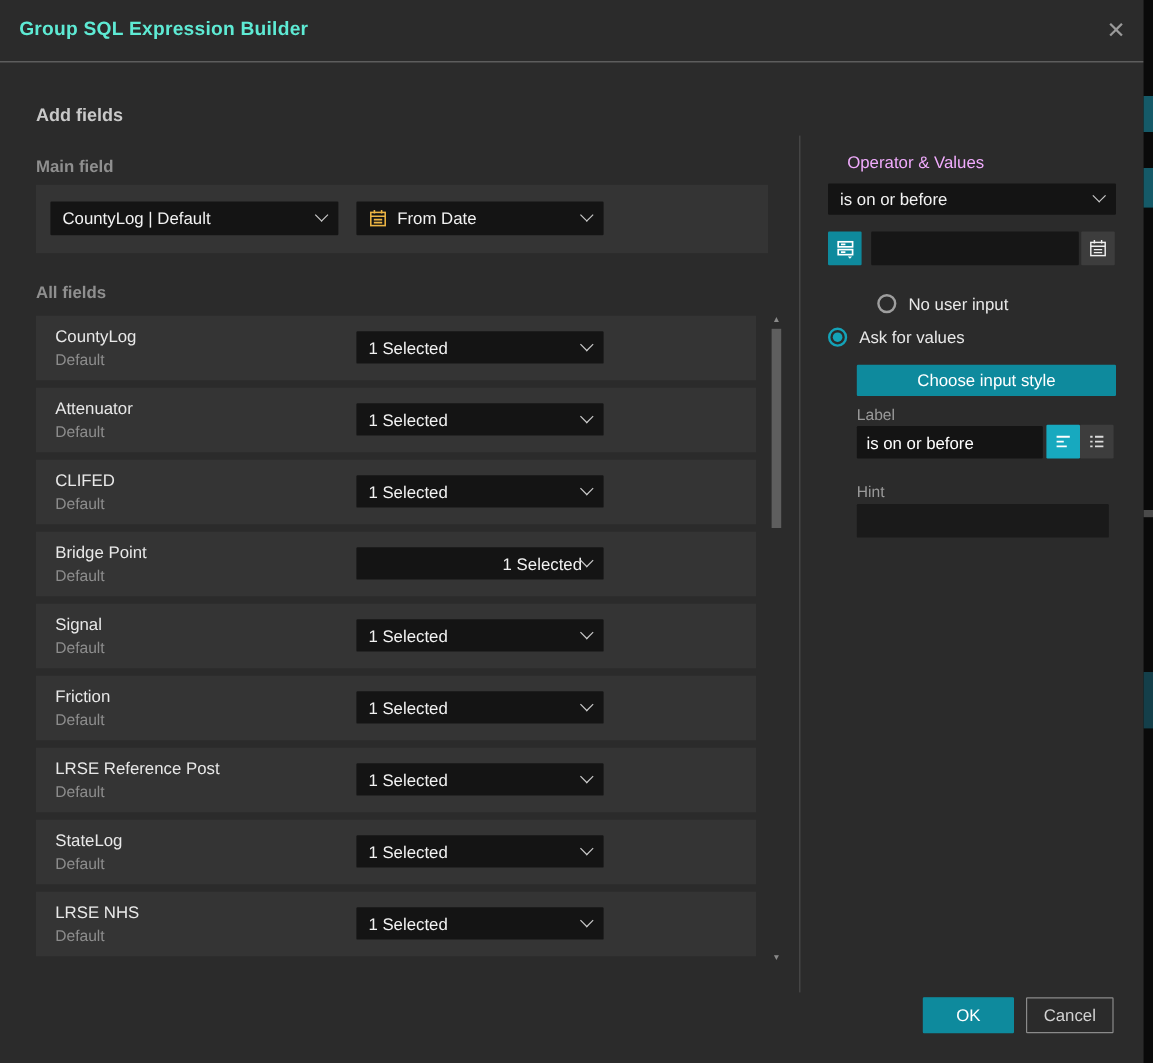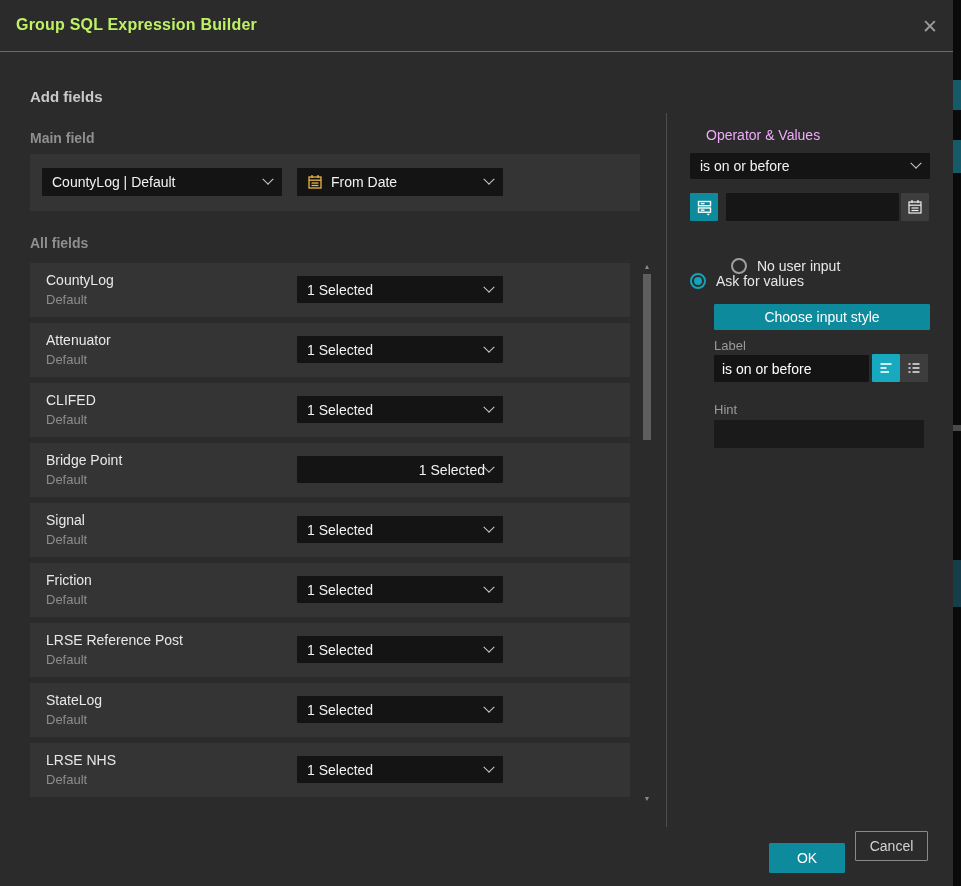--- a/index.html
+++ b/index.html
@@ -3,21 +3,21 @@
 <meta charset="utf-8">
 <style>
   * { margin:0; padding:0; box-sizing:border-box; }
   html,body { background:#1b1b1b; }
   body { font-family:"Liberation Sans", sans-serif; }
   .screen { position:relative; width:961px; height:886px; background:#242424; overflow:hidden; }
 
   
   .dialog { position:absolute; left:0; top:0; width:953px; height:886px; background:#2b2b2b; }
   .titlebar { position:absolute; left:0; top:0; width:953px; height:52px; background:#2b2b2b; border-bottom:1px solid #6a6a6a; }
-  .title { position:absolute; left:16px; top:16px; font-size:16px; font-weight:700; color:#bef264; letter-spacing:.2px; }
+  .title { position:absolute; left:16px; top:16px; font-size:16px; font-weight:700; color:#5eead4; letter-spacing:.2px; }
   .close { position:absolute; right:8px; top:12px; width:30px; height:30px; color:#9a9a9a; font-size:19px; line-height:30px; text-align:center; cursor:pointer; }
 
   
   .ddl { position:absolute; background:#141414; border-radius:1px; color:#f2f2f2; font-size:14px; display:flex; align-items:center; padding:0 10px; cursor:pointer; }
   .ddl .txtval { flex:1; white-space:nowrap; overflow:hidden; }
   .chev { width:8px; height:8px; border-right:1.6px solid #c9c9c9; border-bottom:1.6px solid #c9c9c9; transform:rotate(45deg) translate(-2px,-2px); flex:none; }
   .lbl { position:absolute; font-size:14px; font-weight:700; color:#8f8f8f; }
   input.txt { position:absolute; background:#161616; border:none; outline:none; color:#fff; font-size:14px; padding:0 8px; font-family:"Liberation Sans", sans-serif; border-radius:1px; }
 
   
@@ -198,21 +198,21 @@
           <rect x="2" y="3" width="12" height="11"></rect>
           <line x1="2" y1="6.2" x2="14" y2="6.2"></line>
           <line x1="5" y1="1" x2="5" y2="4"></line>
           <line x1="11" y1="1" x2="11" y2="4"></line>
           <line x1="4.5" y1="9" x2="11.5" y2="9"></line>
           <line x1="4.5" y1="11.5" x2="11.5" y2="11.5"></line>
         </svg>
       </span>
     </div>
 
-    <div class="radio-row" style="top:258px;padding-left:41px;">
+    <div class="radio-row" style="top:245px;padding-left:41px;">
       <span class="radio"></span>
       <span class="radio-label">No user input</span>
     </div>
     <div class="radio-row" style="top:273px;">
       <span class="radio sel"></span>
       <span class="radio-label">Ask for values</span>
     </div>
 
     <div class="btn btn-primary" style="left:714px; top:304px; width:216px; height:26px;">Choose input style</div>
 
@@ -236,21 +236,21 @@
             <line x1="6.5" y1="8" x2="13.5" y2="8"></line>
           <line x1="2.5" y1="12" x2="4.5" y2="12"></line>
             <line x1="6.5" y1="12" x2="13.5" y2="12"></line>
         </svg>
       </span>
     </div>
 
     <div class="sublbl" style="left:714px; top:402px;">Hint</div>
     <input class="txt" style="left: 714px; top: 420px; width: 210px; height: 28px; background: rgb(26, 26, 26);" value="">
 
-    <div class="btn btn-primary" style="left:769px; top:831px; width:76px; height:30px;margin-top:12px;">OK</div>
+    <div class="btn btn-primary" style="left:769px; top:831px; width:76px; height:30px;">OK</div>
     <div class="btn btn-outline" style="left:855px; top:831px; width:73px; height:30px;">Cancel</div>
   </div>
 
   <div class="edge">
     <div class="seg" style="top:80px;  height:30px; background:#155a68;"></div>
     <div class="seg" style="top:140px; height:33px; background:#155a68;"></div>
     <div class="seg" style="top:425px; height:6px;  background:#4a4a4a;"></div>
     <div class="seg" style="top:560px; height:47px; background:#143f4a;"></div>
   </div>
 </div>

